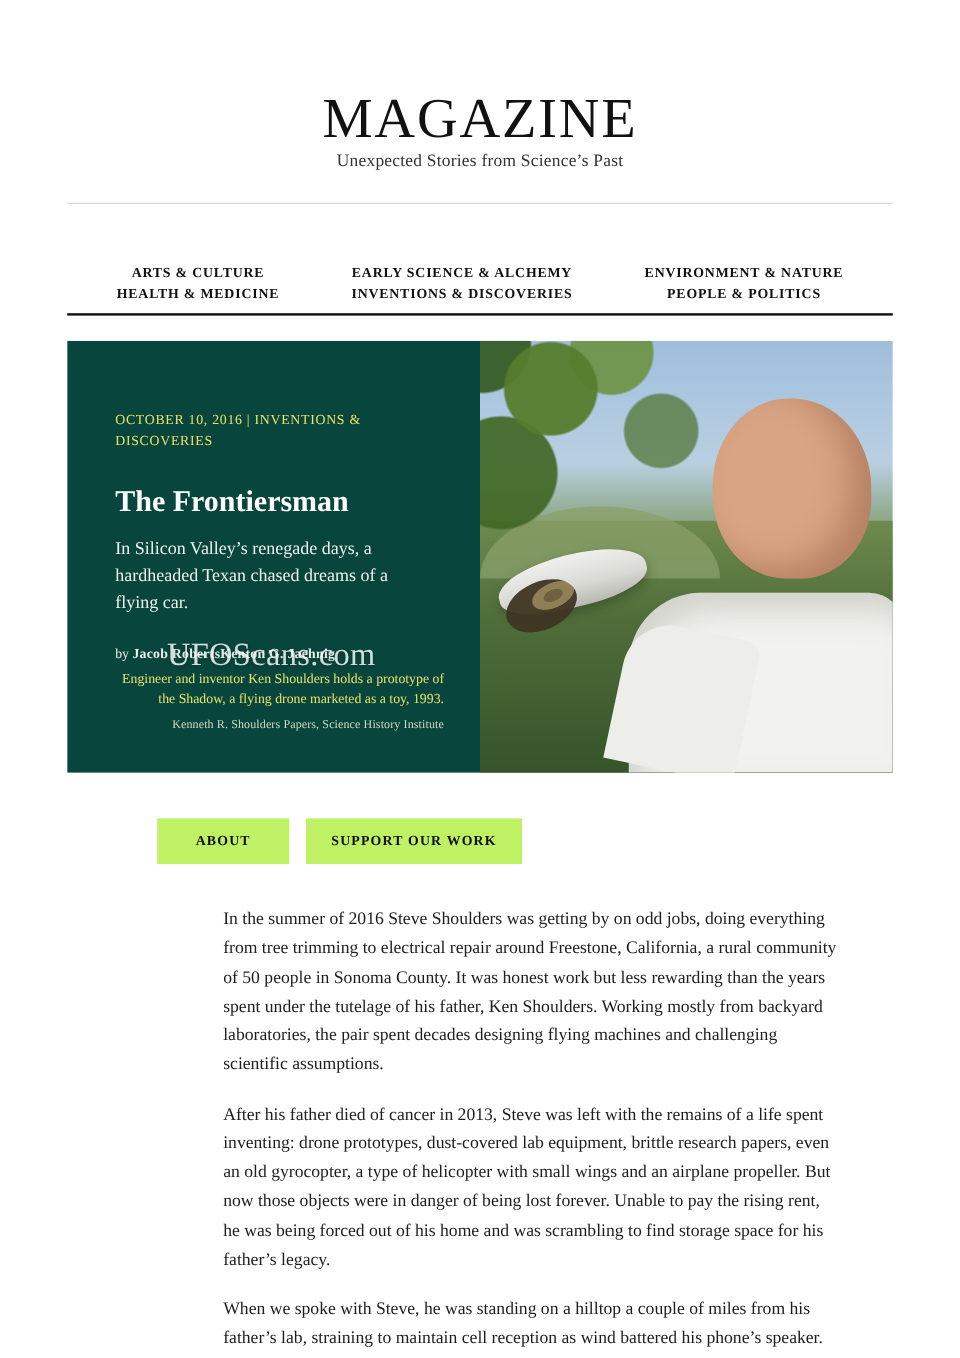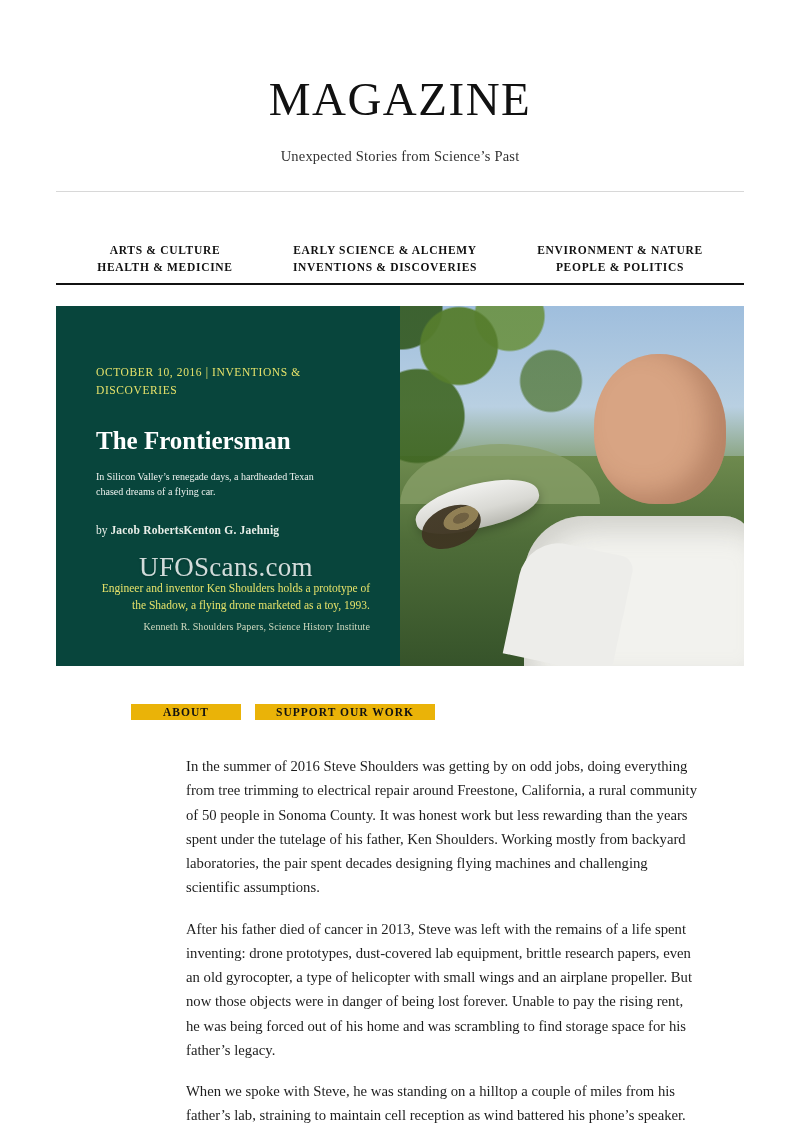--- a/index.html
+++ b/index.html
@@ -36,21 +36,20 @@
     line-height: 1.15;
     color: #111;
     font-weight: 400;
     margin: 0 auto;
     max-width: 620px;
   }
   .masthead-tagline {
     font-family: "Liberation Serif", serif;
     font-size: 14.5px;
     color: #333;
-    margin-top: 22px;
     letter-spacing: 0.2px;
   }
 
   
   .nav-wrap {
     margin: 26px auto 0 auto;
     width: 688px;
     border-top: 1px solid #d8d8d8;
     border-bottom: 2px solid #111;
     padding: 10px 0 10px 0;
@@ -105,21 +104,21 @@
     color: #ffffff;
     font-family: "Liberation Serif", serif;
     font-size: 25px;
     font-weight: bold;
     margin-top: 26px;
     line-height: 1.2;
   }
   .hero-dek {
     color: #eef2ef;
     font-family: "Liberation Serif", serif;
-    font-size: 10px;
+    font-size: 15px;
     line-height: 1.5;
     margin-top: 13px;
     max-width: 240px;
   }
   .hero-byline {
     margin-top: 25px;
     font-size: 11.5px;
     color: #e9efe9;
     font-family: "Liberation Serif", serif;
   }
@@ -247,29 +246,29 @@
 
   
   .btn-row {
     margin: 38px auto 0 auto;
     width: 688px;
     padding-left: 75px;
     display: flex;
     gap: 14px;
   }
   .btn {
-    background: #eab308;
+    background: #bef264;
     color: #111;
     font-family: "Liberation Serif", serif;
     font-size: 11.5px;
     font-weight: bold;
     letter-spacing: 1px;
     text-transform: uppercase;
     text-align: center;
-    padding: 2px 10px;
+    padding: 13px 10px;
     cursor: pointer;
     border: none;
   }
   .btn-about { width: 110px; }
   .btn-support { width: 180px; }
 
   
   .article {
     margin: 34px auto 0 auto;
     width: 688px;

